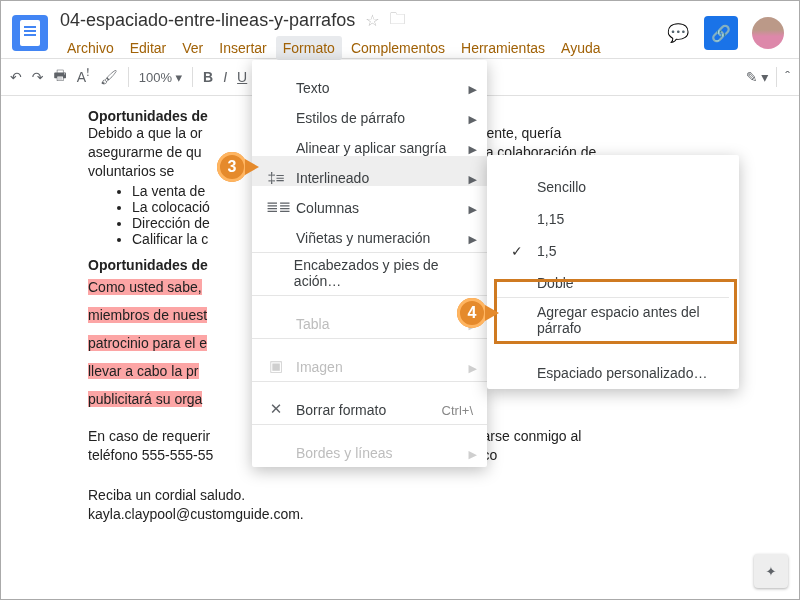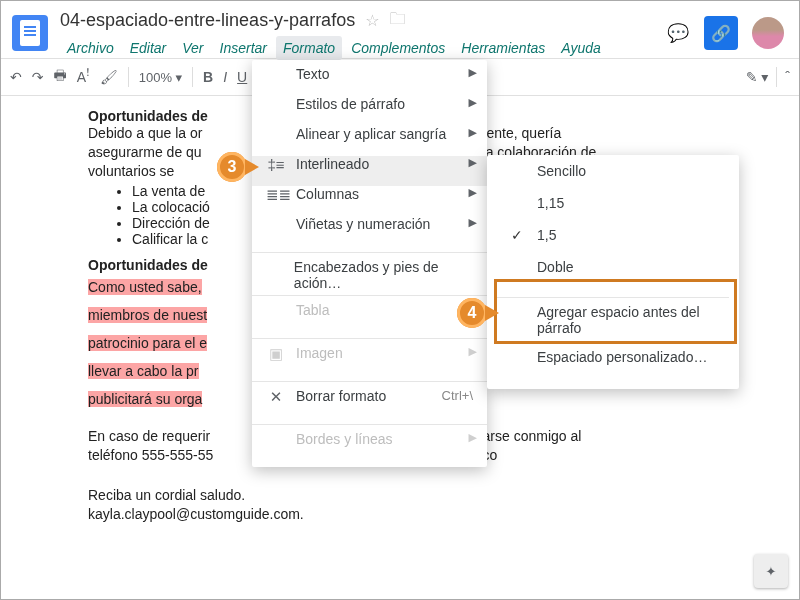--- a/index.html
+++ b/index.html
@@ -6,21 +6,21 @@
   body { font-family: Arial, sans-serif; font-size: 13px; color: #3c4043; background: #fff; width: 800px; height: 600px; overflow: hidden; position: relative; }
   .titlebar { display: flex; align-items: center; padding: 8px 12px 0 12px; height: 58px; }
   .docs-logo { width: 36px; height: 36px; background: #4285f4; border-radius: 4px; display: flex; align-items: center; justify-content: center; margin-right: 12px; }
   .docs-logo-inner { width: 20px; height: 26px; background: #fff; border-radius: 2px; position: relative; }
   .docs-logo-inner::after { content:""; position:absolute; left:4px; right:4px; top:6px; height:2px; background:#4285f4; box-shadow:0 4px 0 #4285f4, 0 8px 0 #4285f4; }
   .title-area { flex: 1; }
   .doc-title-row { display: flex; align-items: center; gap: 10px; }
   .doc-title { font-size: 18px; color: #333; }
   .star-icon, .folder-icon { color: #bbb; font-size: 16px; }
   .menubar { display: flex; gap: 2px; margin-top: 2px; }
-  .menubar span { padding: 4px 7px; color: #0f766e; font-size: 14px; border-radius: 3px; cursor: pointer; font-style: italic; }
+  .menubar span { padding: 4px 7px; color: #a16207; font-size: 14px; border-radius: 3px; cursor: pointer; }
   .menubar span.active { background: #e8eaed; }
   .header-right { display: flex; align-items: center; gap: 14px; padding-right: 4px; }
   .ic { color: #5f6368; font-size: 18px; }
   .share-btn { width: 34px; height: 34px; background: #1a73e8; border-radius: 4px; display:flex; align-items:center; justify-content:center; color:#fff; font-size:16px; }
   .avatar { width: 32px; height: 32px; border-radius: 50%; background: linear-gradient(#b98 40%, #d8a 60%); }
   .toolbar { height: 38px; border-top: 1px solid #e0e0e0; border-bottom: 1px solid #e0e0e0; display: flex; align-items: center; padding: 0 10px; gap: 10px; color:#5f6368; font-size: 14px; }
   .toolbar .sep { width:1px; height:20px; background:#ddd; }
   .toolbar .zoom { font-size: 13px; }
   .toolbar .group { display:flex; align-items:center; gap:10px; }
   .toolbar .right { margin-left:auto; display:flex; align-items:center; gap:8px;}
@@ -28,21 +28,21 @@
   .page-area { position: relative; padding: 0 0 0 48px; height: 504px; overflow: hidden; background:#fff;}
   .page { width: 640px; padding: 10px 40px 40px 40px; font-family: "Comic Sans MS", cursive, sans-serif; font-size: 14px; color:#222; }
   .page strong { font-weight: bold; display:block; margin-top:2px;}
   .page p { margin: 0; line-height: 1.35; }
   .page ul { list-style: disc; margin: 2px 0 6px 44px; }
   .spaced p { line-height: 2.0; }
   .sel { background: #fca5a5; } 
 
   
   .menu { position: absolute; background: #fff; box-shadow: 0 4px 16px rgba(0,0,0,0.25); border-radius: 2px; padding: 6px 0; z-index: 50; }
-  .menu .item { display: flex; align-items: flex-start; height: 30px; padding: 0 18px 0 14px; font-size: 14px; color:#3c4043; gap:10px; position:relative; cursor:pointer;}
+  .menu .item { display: flex; align-items: flex-end; height: 30px; padding: 0 18px 0 14px; font-size: 14px; color:#3c4043; gap:10px; position:relative; cursor:pointer;}
   .menu .item.disabled { color: #bdbdbd; }
   .menu .item .lead { width: 20px; text-align:center; color:#5f6368; font-size:15px;}
   .menu .item.disabled .lead { color:#cfcfcf;}
   .menu .item .arrow { position:absolute; right:10px; color:#5f6368; font-size:11px;}
   .menu .item.disabled .arrow { color:#cfcfcf;}
   .menu .item.hover { background: #eeeeee; }
   .menu .divider { height:1px; background:#e5e5e5; margin:6px 0; }
   .menu .shortcut { position:absolute; right:14px; color:#888; font-size:13px;}
   #format-menu { top: 60px; left: 252px; width: 235px; }
   #spacing-menu { top: 155px; left: 487px; width: 252px; padding:8px 10px;}

